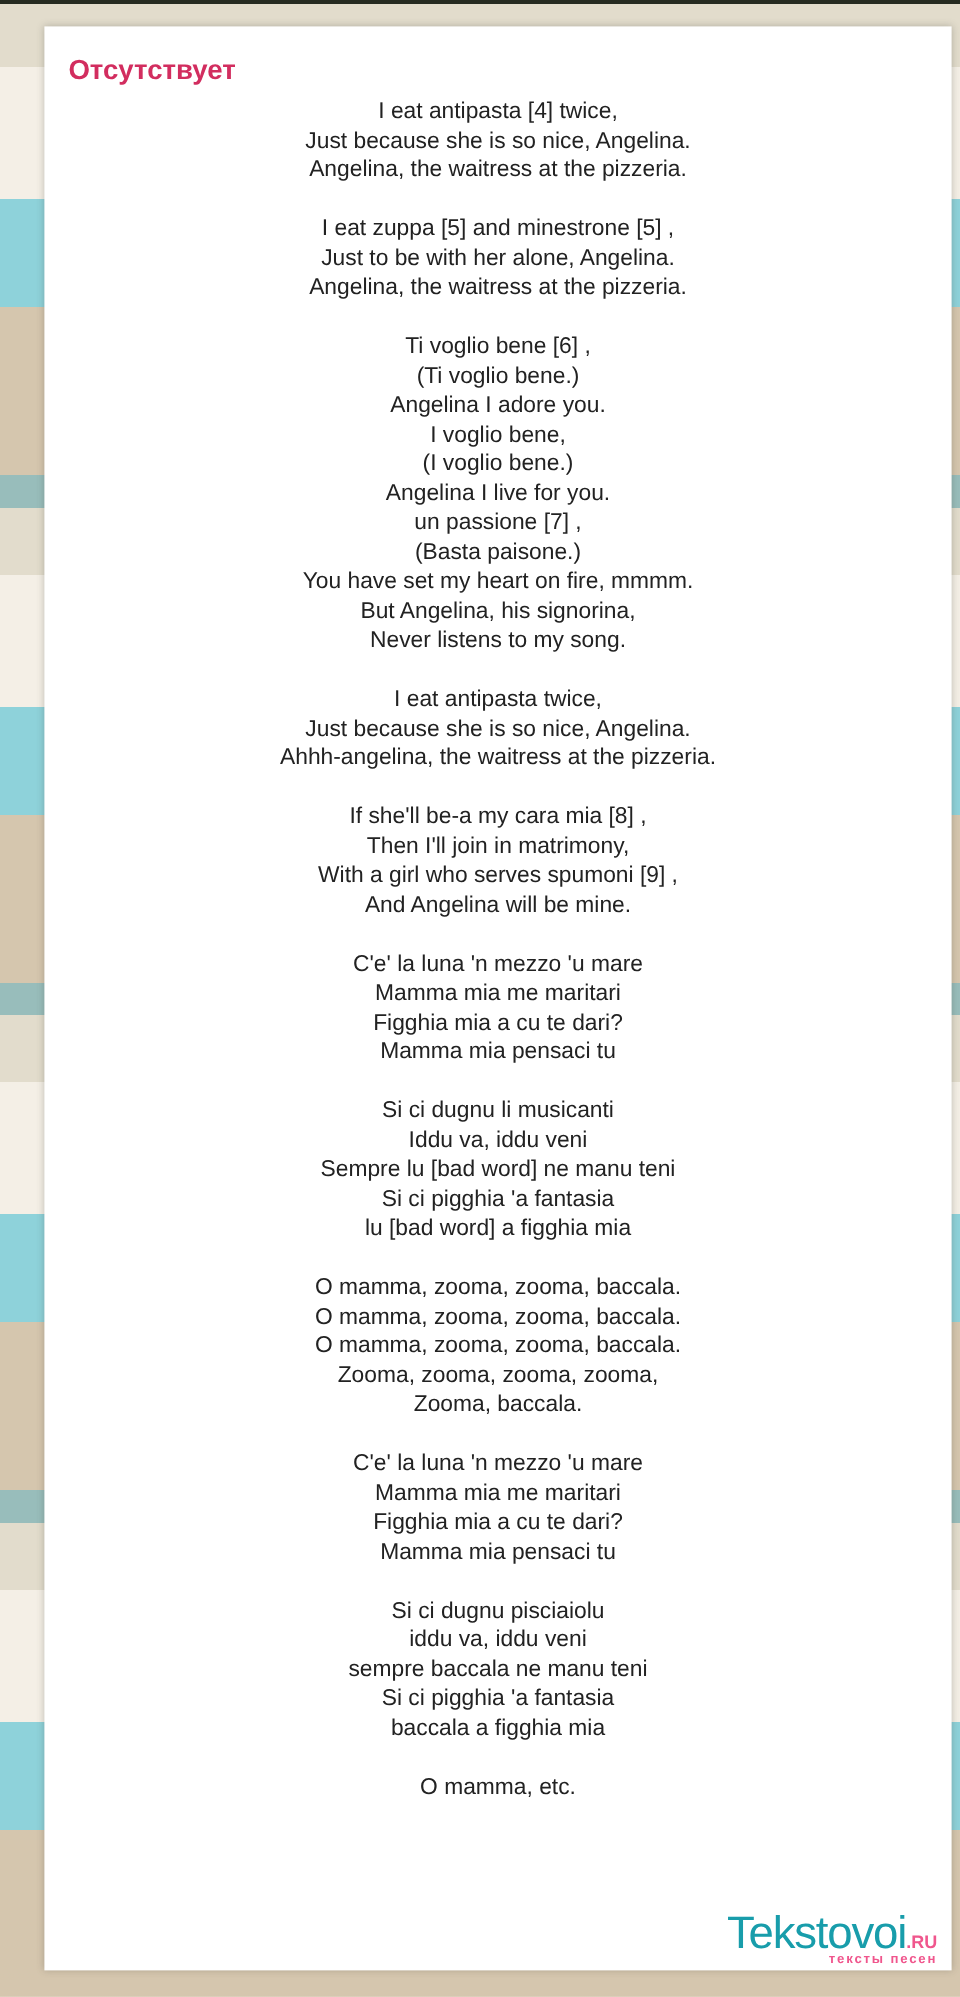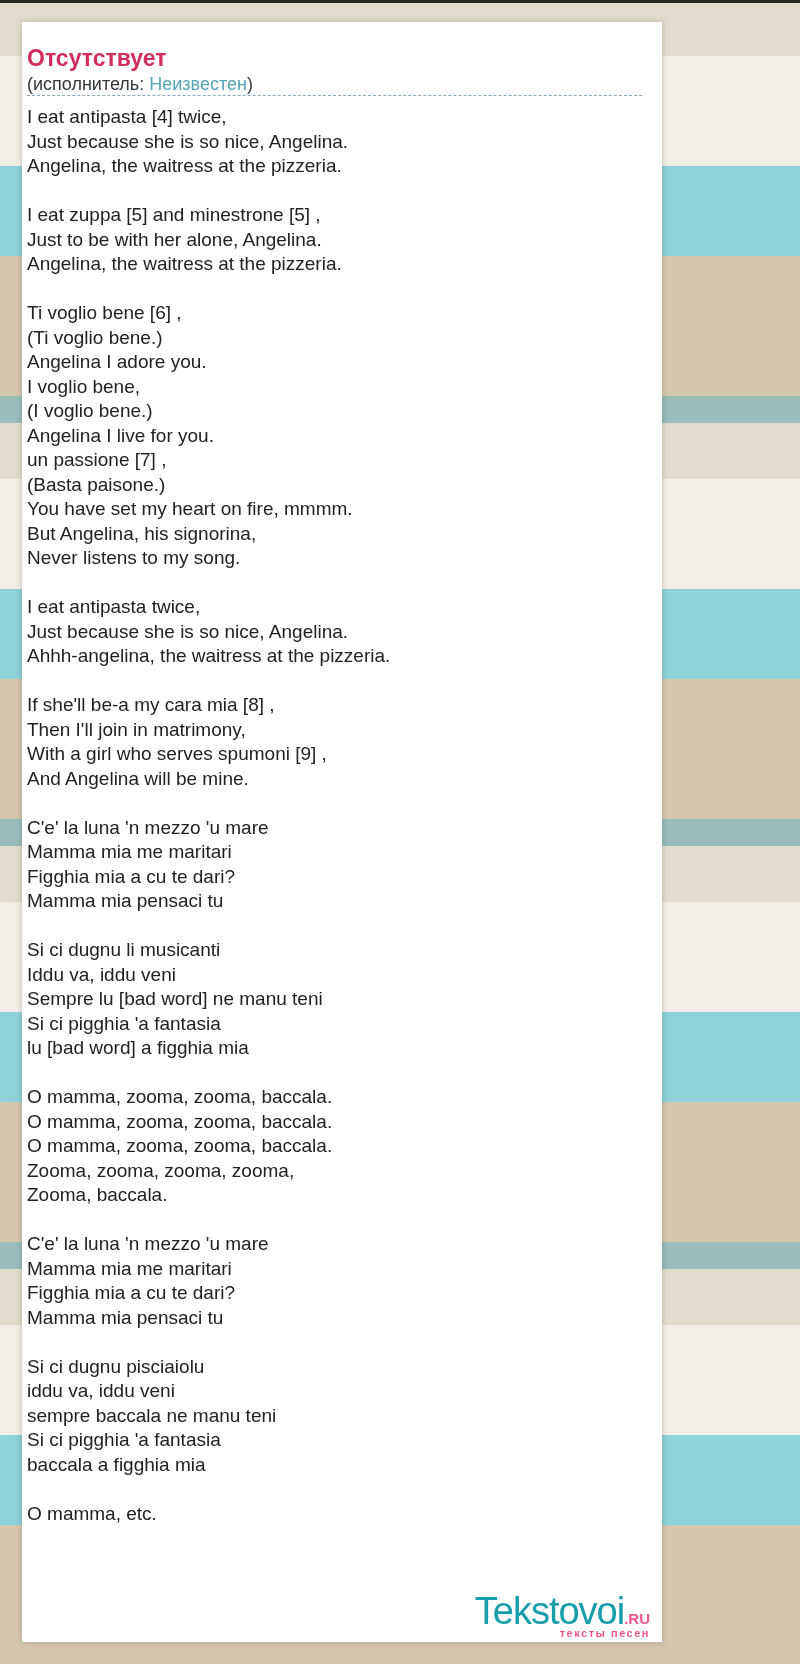--- a/index.html
+++ b/index.html
@@ -17,27 +17,27 @@
       linear-gradient(#262b21 0, #262b21 3px, rgba(0,0,0,0) 3px),
       repeating-linear-gradient(to bottom,
         #e2dccc 0px,  #e2dccc 56px,
         #f4efe6 56px, #f4efe6 166px,
         #8ed2da 166px,#8ed2da 256px,
         #d5c6ae 256px,#d5c6ae 396px,
         #98bdbb 396px,#98bdbb 423px);
   }
   .card {
     position: absolute;
-    left: 22px;
+    left: 37px;
     top: 22px;
-    width: 640px;
+    width: 756px;
     height: 1620px;
     background: #ffffff;
     box-shadow: 0 0 6px rgba(60, 60, 50, 0.28);
-    padding: 20px 20px 0 5px;
+    padding: 20px 20px 0 20px;
   }
   .title {
     font-size: 23px;
     line-height: 27px;
     font-weight: bold;
     color: #d22d5f;
     padding-top: 3px;
   }
   .artist-line {
     font-size: 18px;
@@ -51,20 +51,21 @@
     color: #56a3b5;
     text-decoration: none;
     cursor: pointer;
   }
   .lyrics {
     margin-top: 9px;
     font-size: 19px;
     line-height: 24.5px;
     color: #222222;
     white-space: pre-line;
+    text-align: center;
   }
   .logo {
     position: absolute;
     right: 12px;
     bottom: 0;
     text-align: right;
     cursor: pointer;
   }
   .logo-row {
     display: flex;
@@ -93,23 +94,20 @@
     padding-bottom: 2px;
   }
 </style>
 </head>
 <body>
 
 <div class="card">
 
   <h1 class="title">Отсутствует</h1>
 
-  <div class="artist-line">
-    <span>(исполнитель: </span><a class="artist-link">Неизвестен</a><span>)</span>
-  </div>
 
   <div class="lyrics">I eat antipasta [4] twice,
 Just because she is so nice, Angelina.
 Angelina, the waitress at the pizzeria.
 
 I eat zuppa [5] and minestrone [5] ,
 Just to be with her alone, Angelina.
 Angelina, the waitress at the pizzeria.
 
 Ti voglio bene [6] ,

